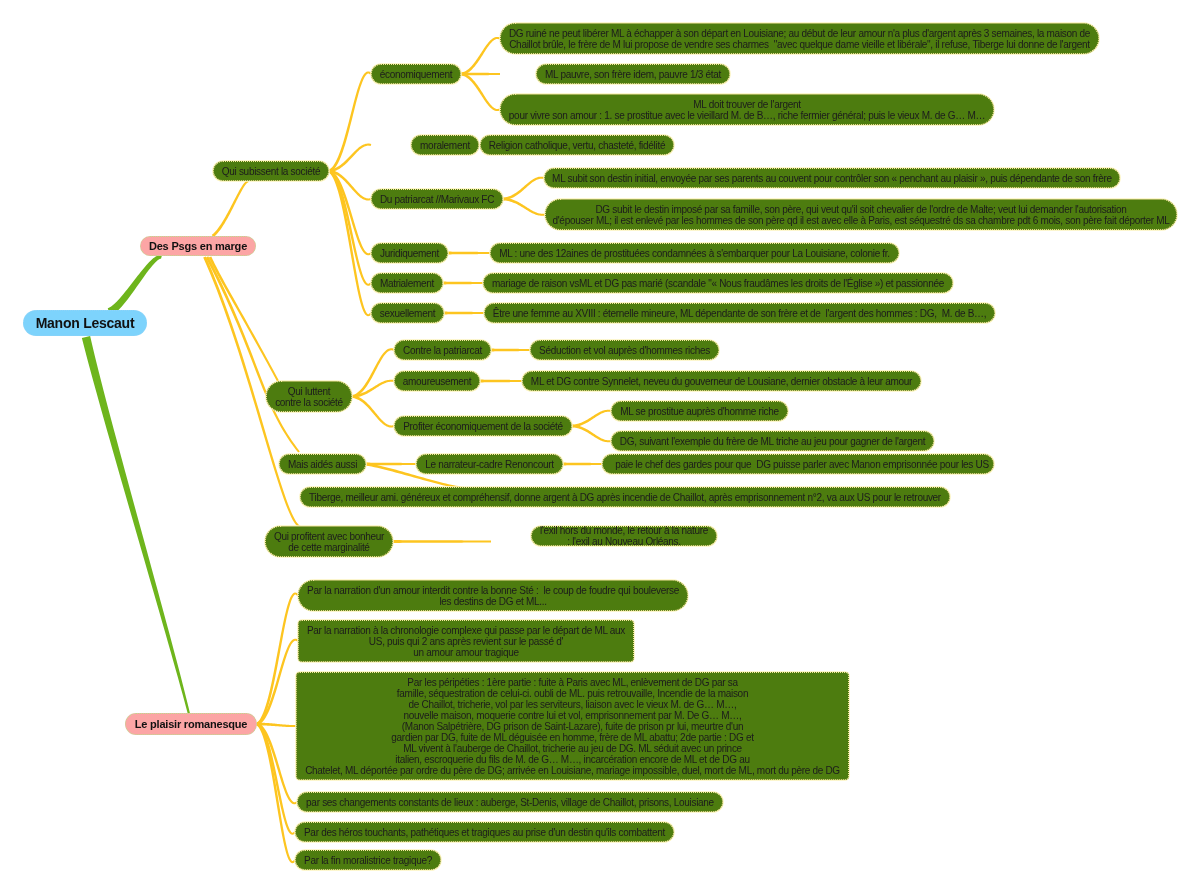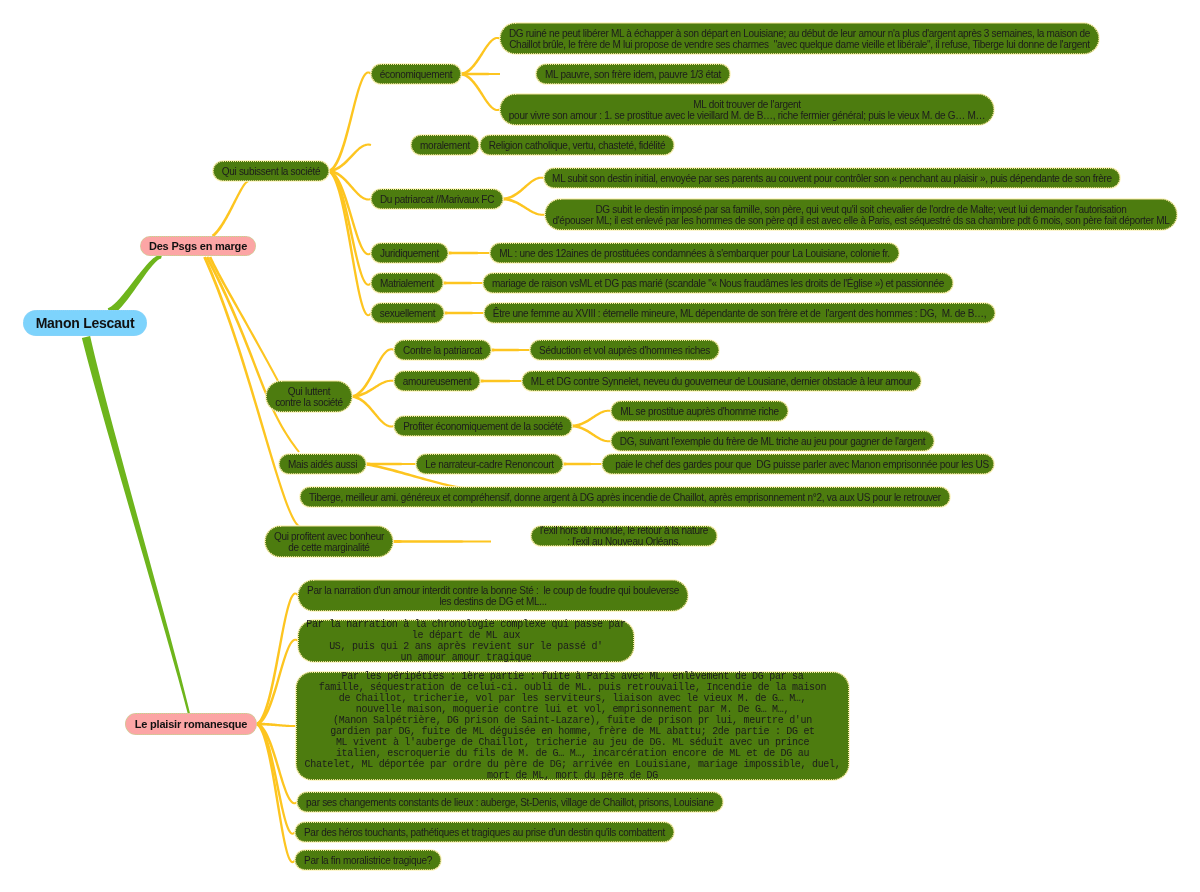--- a/index.html
+++ b/index.html
@@ -7,21 +7,21 @@
   body{width:1200px;height:892px;overflow:hidden;
        font-family:"Liberation Sans","DejaVu Sans",sans-serif;
        -webkit-font-smoothing:antialiased;}
   #map{position:relative;width:1200px;height:892px;background:#fff;}
   svg#links{position:absolute;left:0;top:0;width:1200px;height:892px;}
   .node{position:absolute;box-sizing:border-box;display:flex;align-items:center;
         justify-content:center;text-align:center;color:#1c1c1c;white-space:pre-wrap;}
   .leaf{background:#4d7c0f;border:1px dotted #f7e49d;border-radius:999px;
         font-size:10px;line-height:11px;letter-spacing:-0.3px;
         box-shadow:0 0 0 0.8px rgba(252,244,191,1);}
-  .bigleaf{border-radius:16px;font-family:Liberation Mono, monospace;}
+  .bigleaf{border-radius:4px;}
   .root{background:#7dd3fc;border:1px dotted #8fd3f7;border-radius:999px;
         font-weight:bold;font-size:14px;letter-spacing:-0.25px;color:#111;}
   .branch{background:#fca5a5;border:1px dotted #b8e08c;border-radius:999px;
           font-weight:bold;font-size:11px;letter-spacing:-0.2px;color:#111;line-height:12px;}
 </style>
 </head>
 <body>
 
 <div id="map">
   <svg id="links" viewBox="0 0 1200 892">

